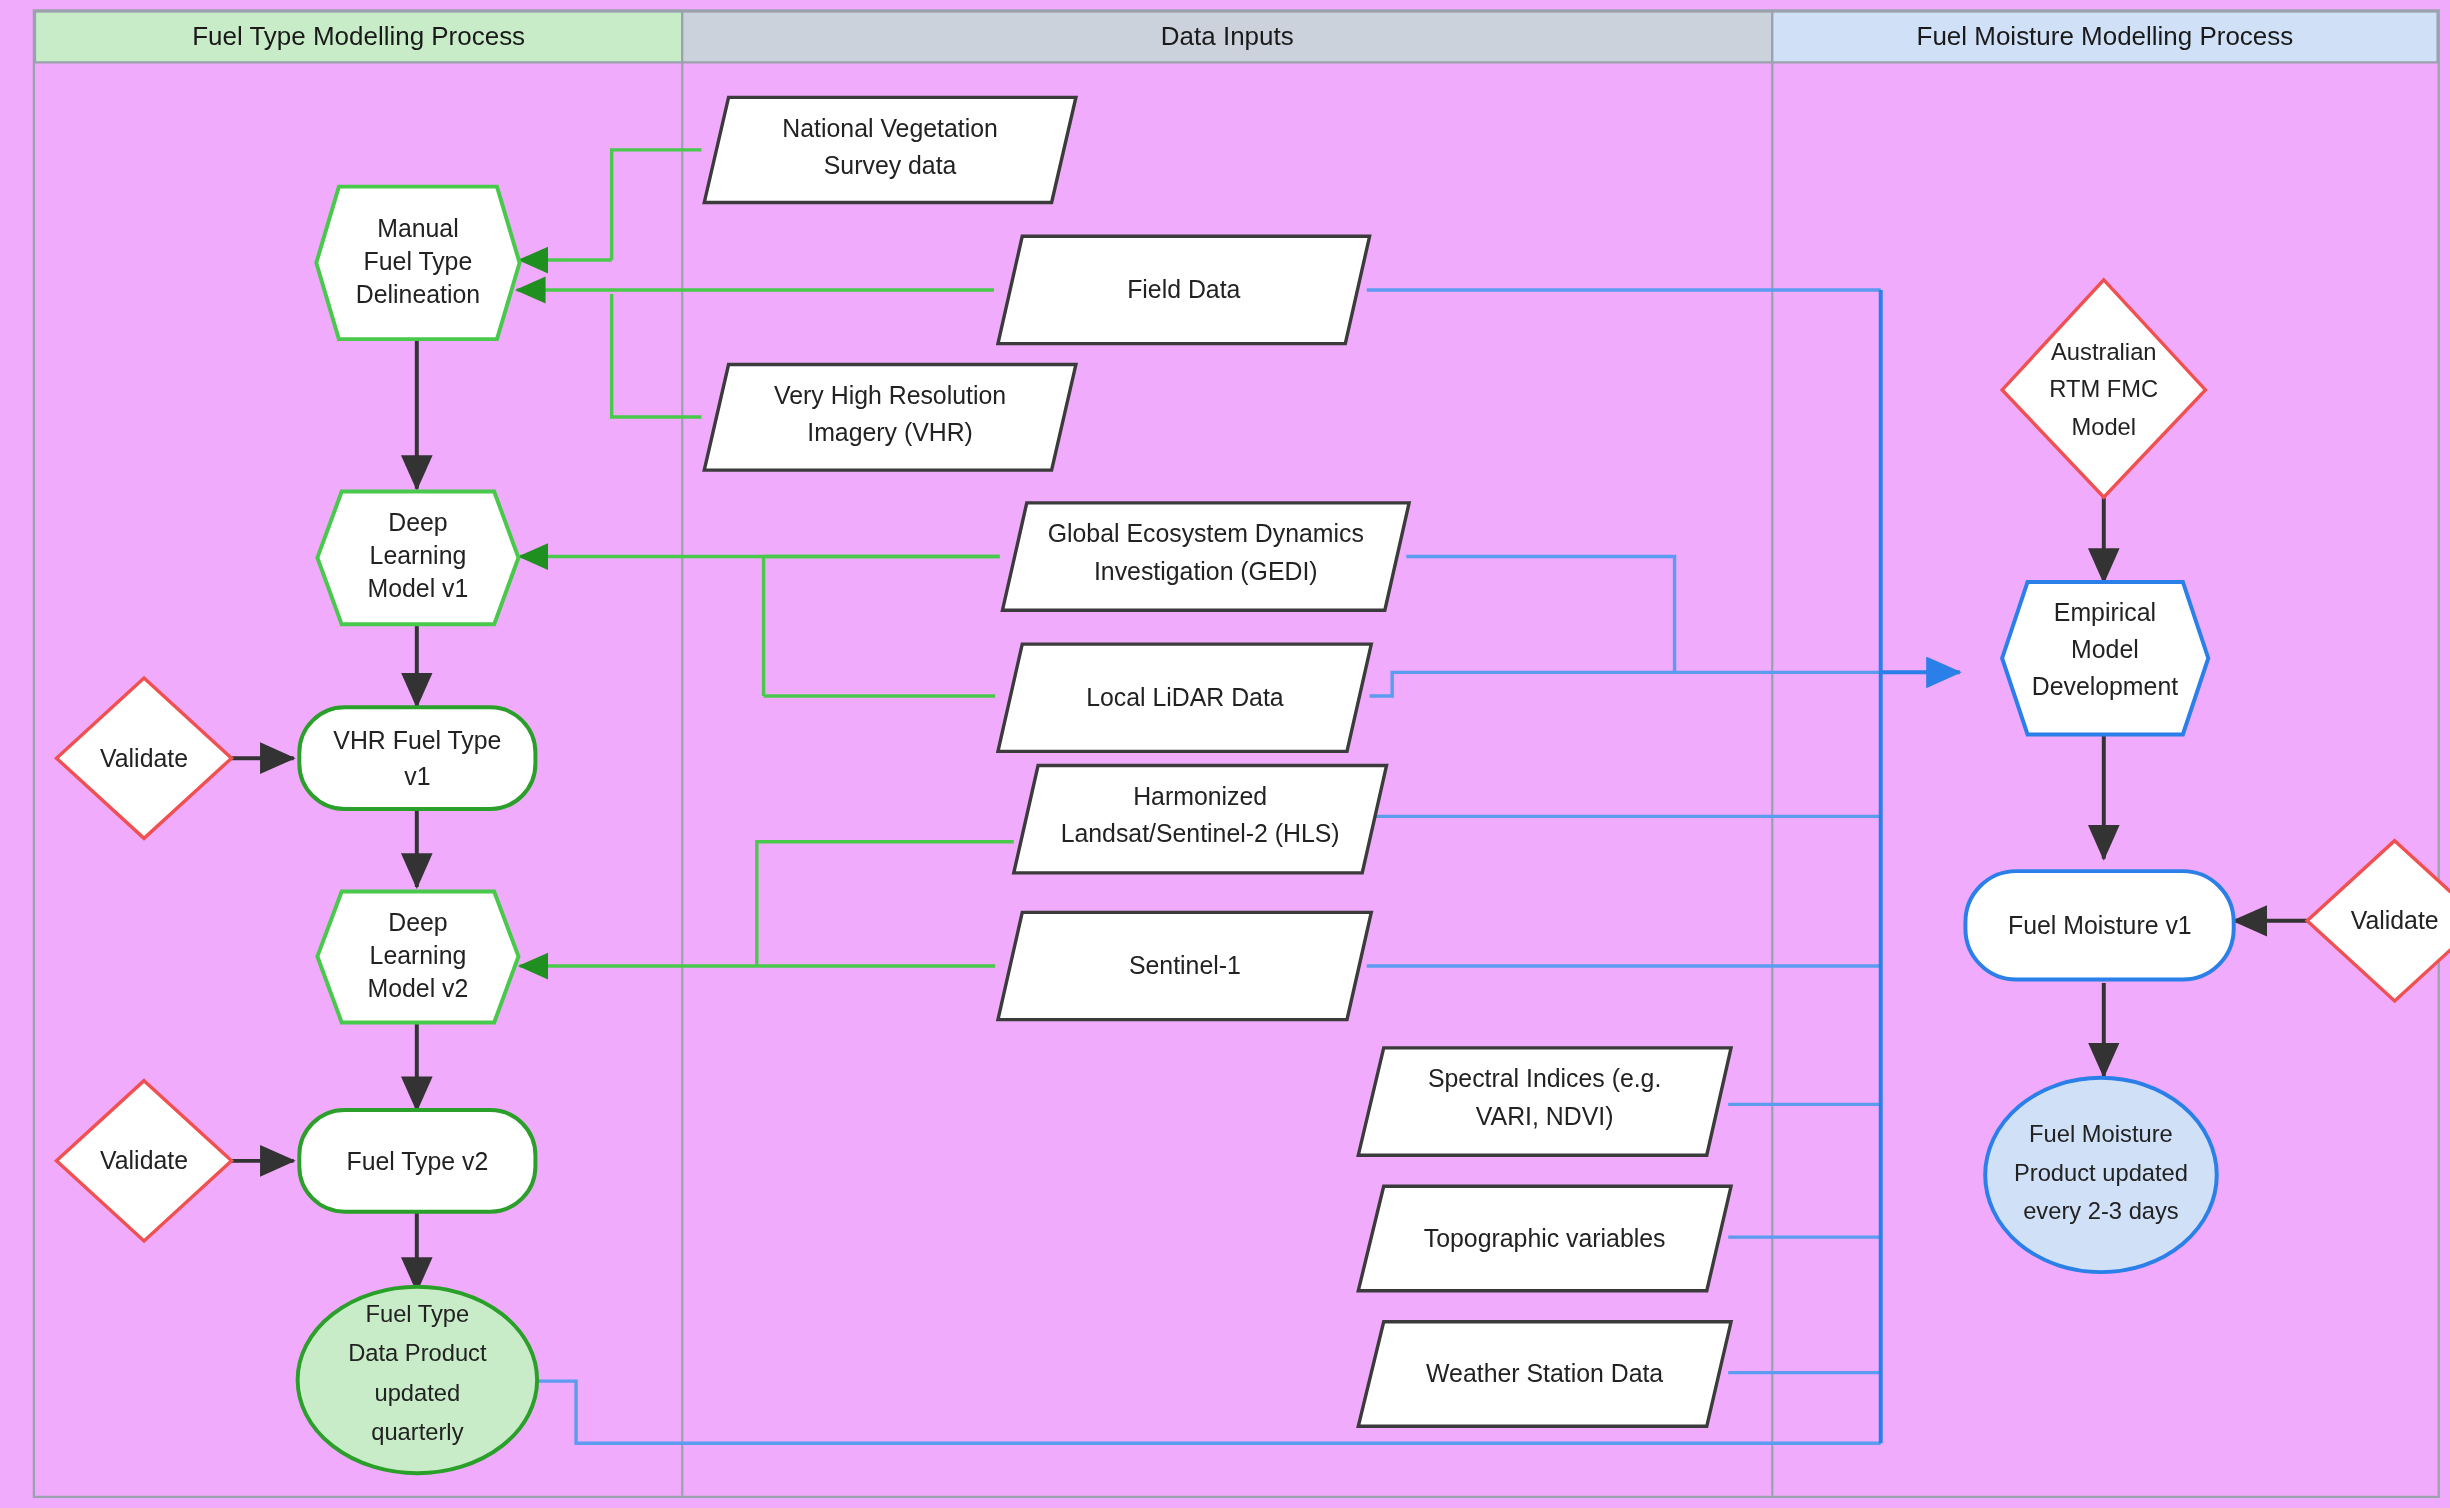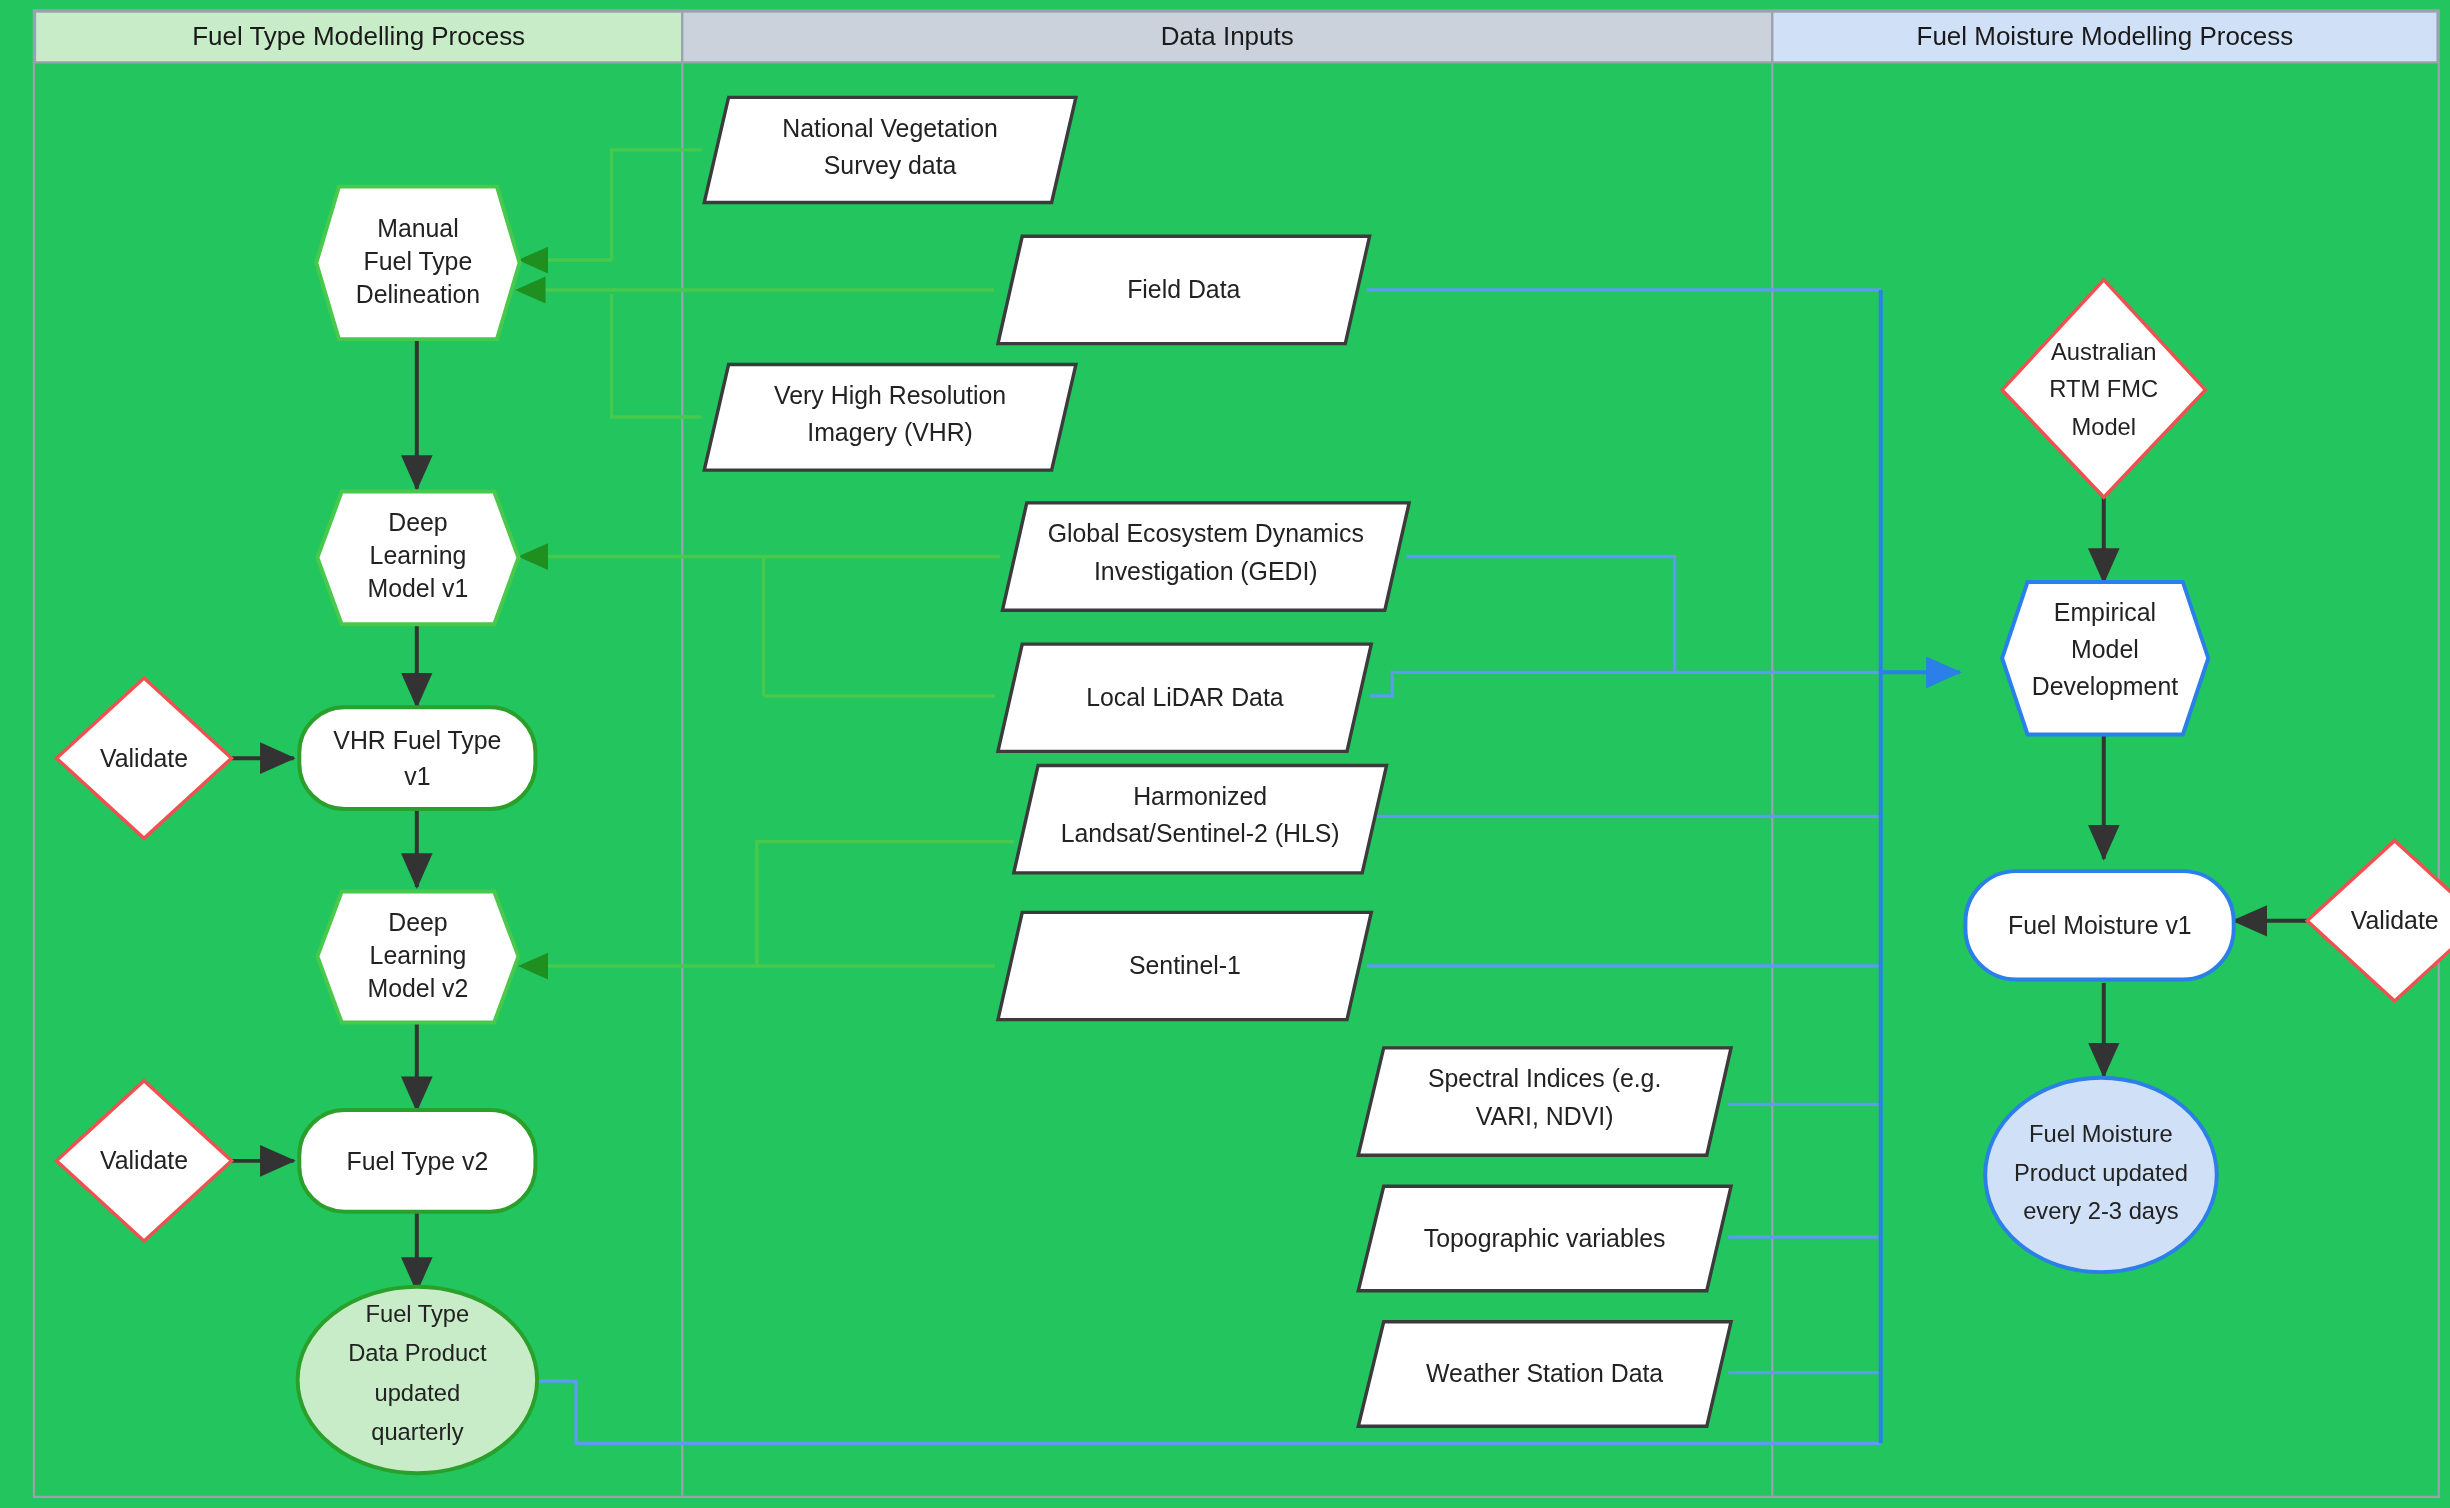--- a/index.html
+++ b/index.html
@@ -1,17 +1,17 @@
 <!DOCTYPE html>
 <html style="font-size:9px"><head>
 <meta charset="utf-8">
 <style>
   html,body{margin:0;padding:0;background:#ffffff;}
   body{font-family:"Liberation Sans","DejaVu Sans",sans-serif;}
-  #stage{position:relative;width:2450px;height:1509px;background:#22c55e;overflow:hidden;}
+  #stage{position:relative;width:2450px;height:1509px;background:#f0abfc;overflow:hidden;}
   svg{display:block;}
   .lane-title{font-size:46px;fill:#1a1a1a;}
   .node-text{font-size:44px;fill:#222222;}
   .node-text-sm{font-size:42px;fill:#222222;}
   .io-text{font-size:44px;fill:#222222;}
 </style>
 </head>
 <body>
 
 <div id="stage">

